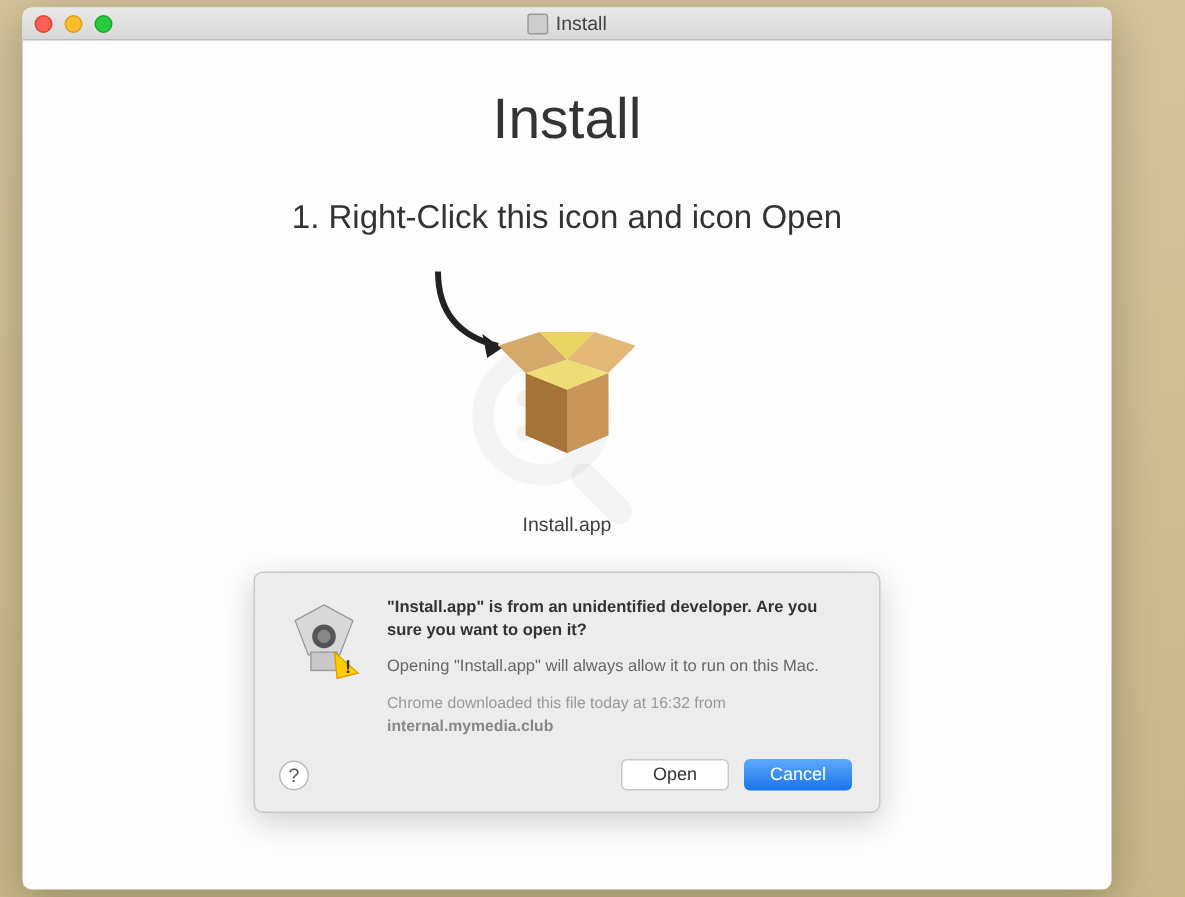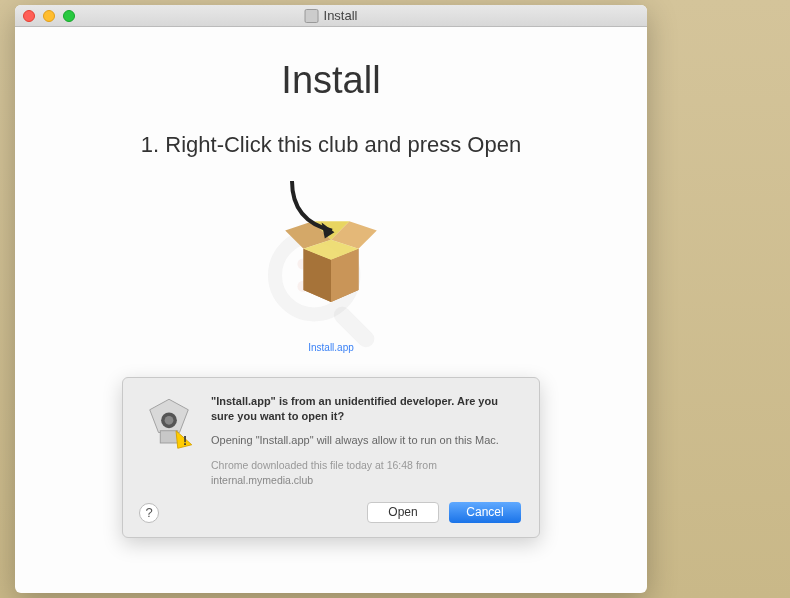--- a/index.html
+++ b/index.html
@@ -8,21 +8,21 @@
       height: 598px;
       font-family: -apple-system, BlinkMacSystemFont, "Helvetica Neue", sans-serif;
       background: linear-gradient(to bottom, #d4c49a 0%, #c9b888 100%);
       position: relative;
       overflow: hidden;
     }
     .window {
       position: absolute;
       top: 5px;
       left: 15px;
-      width: 632px;
+      width: 726px;
       height: 588px;
       background: #fdfdfd;
       border-radius: 6px;
       box-shadow: 0 8px 30px rgba(0,0,0,0.25);
       overflow: hidden;
     }
     .titlebar {
       height: 22px;
       background: linear-gradient(to bottom, #e8e8e8, #d8d8d8);
       border-bottom: 1px solid #bbb;
@@ -114,22 +114,22 @@
       left: 225px;
       top: 5px;
       width: 80px;
       height: 80px;
     }
     .package-box {
       width: 110px;
       height: 110px;
     }
     .file-label {
-      font-size: 10px;
-      color: #3b82f6;
+      font-size: 13px;
+      color: #404040;
       margin-top: -6px;
       margin-bottom: 24px;
       position: relative;
       z-index: 1;
     }
     .dialog {
       width: 418px;
       margin: 20px auto 0;
       background: #ececec;
       border: 1px solid #c8c8c8;
@@ -162,21 +162,21 @@
     .dialog-sub {
       margin-bottom: 10px;
       line-height: 1.4;
       color: #666;
     }
     .dialog-meta {
       color: #999;
       font-size: 10.5px;
       line-height: 1.4;
     }
-    .dialog-meta b { color: #888; font-weight: 400; }
+    .dialog-meta b { color: #888; font-weight: 700; }
     .help-btn {
       width: 20px;
       height: 20px;
       border-radius: 50%;
       border: 1px solid #bbb;
       background: #fff;
       font-size: 13px;
       color: #555;
       display: flex;
       align-items: center;
@@ -233,21 +233,21 @@
         <rect x="58" y="58" width="36" height="12" rx="6" fill="rgba(100,100,100,0.12)" transform="rotate(45 58 58)"></rect>
         <circle cx="30" cy="30" r="4" fill="rgba(200,80,60,0.15)"></circle>
         <circle cx="42" cy="38" r="4" fill="rgba(200,80,60,0.15)"></circle>
         <circle cx="30" cy="46" r="4" fill="rgba(200,80,60,0.15)"></circle>
       </svg>
     </div>
 
     <h1 class="main-title">Install</h1>
 
     <p class="step">
-      <span>1. </span><b>Right-Click</b><span> this club and press </span><b>Open</b>
+      <span>1. </span><b>Right-Click</b><span> this icon and icon </span><b>Open</b>
     </p>
 
     <div class="icon-area">
       <svg class="arrow" viewBox="0 0 100 100">
         <path d="M 15 10 Q 15 60, 65 72" fill="none" stroke="#222" stroke-width="5"></path>
         <path d="M 68 74 L 52 62 L 56 82 Z" fill="#222"></path>
       </svg>
       <svg class="package-box" viewBox="0 0 120 120">
         <path d="M 30 50 L 60 62 L 90 50 L 90 95 L 60 108 L 30 95 Z" fill="#b8834a"></path>
         <path d="M 30 50 L 60 62 L 60 108 L 30 95 Z" fill="#a67339"></path>
@@ -270,21 +270,21 @@
           <circle cx="32" cy="30" r="5" fill="#888"></circle>
           <rect x="22" y="42" width="20" height="14" fill="#c8c8c8" stroke="#999"></rect>
           <polygon points="40,42 58,58 42,62" fill="#ffcc00" stroke="#d4a000"></polygon>
           <text x="48" y="58" font-size="14" fill="#333" font-weight="bold">!</text>
         </svg>
       </div>
       <div class="dialog-text">
         <div class="dialog-title">"Install.app" is from an unidentified developer. Are you sure you want to open it?</div>
         <div class="dialog-sub">Opening "Install.app" will always allow it to run on this Mac.</div>
         <div class="dialog-meta">
-          <span>Chrome downloaded this file today at 16:48 from</span><br>
+          <span>Chrome downloaded this file today at 16:32 from</span><br>
           <b>internal.mymedia.club</b>
         </div>
         <div class="dialog-buttons">
           <button class="btn btn-default">Open</button>
           <button class="btn btn-primary">Cancel</button>
         </div>
       </div>
       <div class="help-btn">?</div>
     </div>
   </div>

